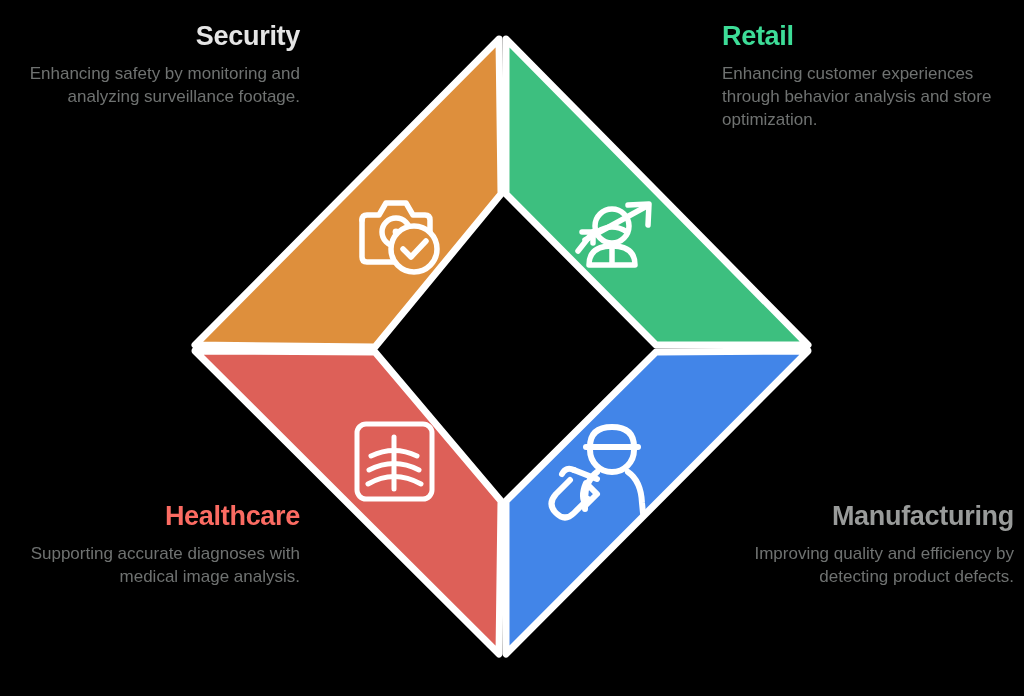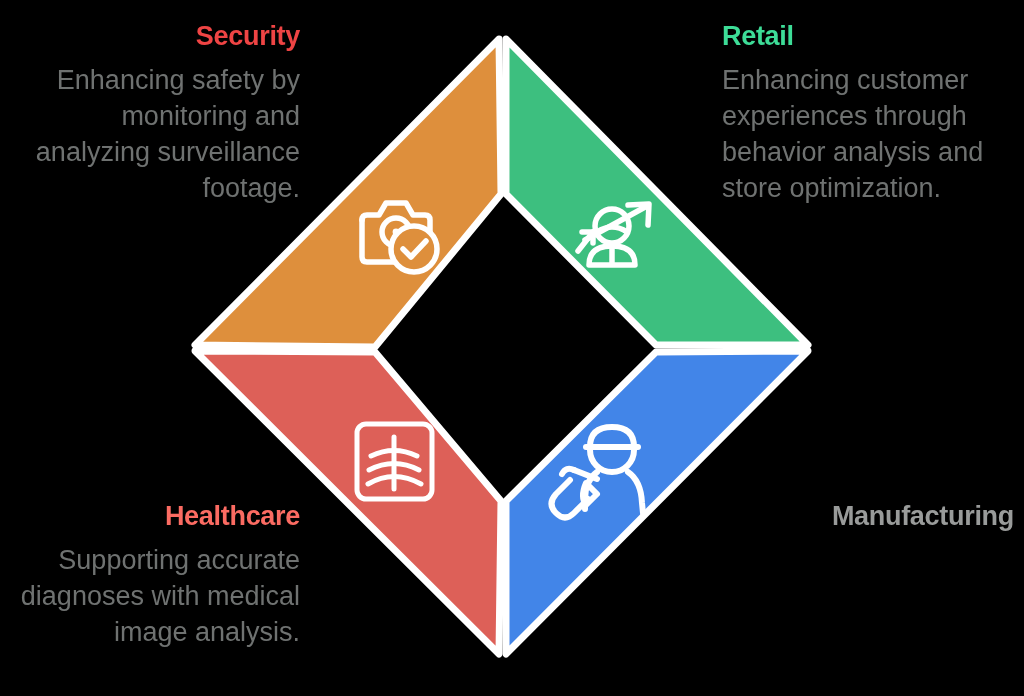--- a/index.html
+++ b/index.html
@@ -10,25 +10,25 @@
   }
   #stage { position:relative; width:1024px; height:696px; }
 
   
   .block { position:absolute; width:300px; }
   .block .title {
     font-size:27px; font-weight:bold; letter-spacing:-0.3px;
     line-height:1.05; margin-bottom:13px;
   }
   .block .desc {
-    font-size:27px; line-height:1.33; color:#6f7271; font-weight:400;
+    font-size:17px; line-height:1.33; color:#6f7271; font-weight:400;
   }
 
   #blk-security     { left:0px;   top:22px;  text-align:right; }
-  #blk-security  .title { color:#ef4444; }
+  #blk-security  .title { color:#e5e5e5; }
   #blk-retail       { left:722px; top:22px;  text-align:left;  width:290px; }
   #blk-retail    .title { color:#3DDC97; }
   #blk-healthcare   { left:0px;   top:502px; text-align:right; }
   #blk-healthcare .title { color:#FB6B62; }
   #blk-manufacturing{ left:722px; top:502px; text-align:right;  width:292px; }
   #blk-manufacturing .title { color:#999b9a; }
 
   
   #diamond-wrap {
     position:absolute; left:0; top:0; width:1024px; height:696px;
@@ -111,15 +111,16 @@
     <div class="desc">Supporting accurate diagnoses with medical image analysis.</div>
   </div>
 
   <div id="blk-retail" class="block">
     <div class="title">Retail</div>
     <div class="desc">Enhancing customer experiences through behavior analysis and store optimization.</div>
   </div>
 
   <div id="blk-manufacturing" class="block">
     <div class="title">Manufacturing</div>
+    <div class="desc">Improving quality and efficiency by detecting product defects.</div>
   </div>
 
 </div>
 
 </body></html>

